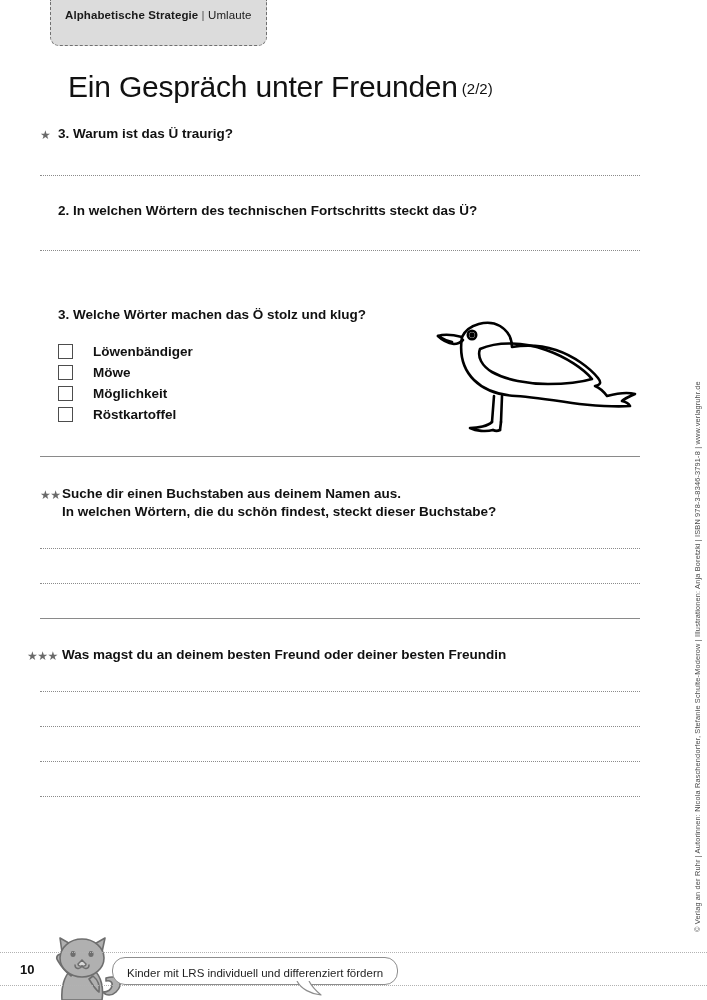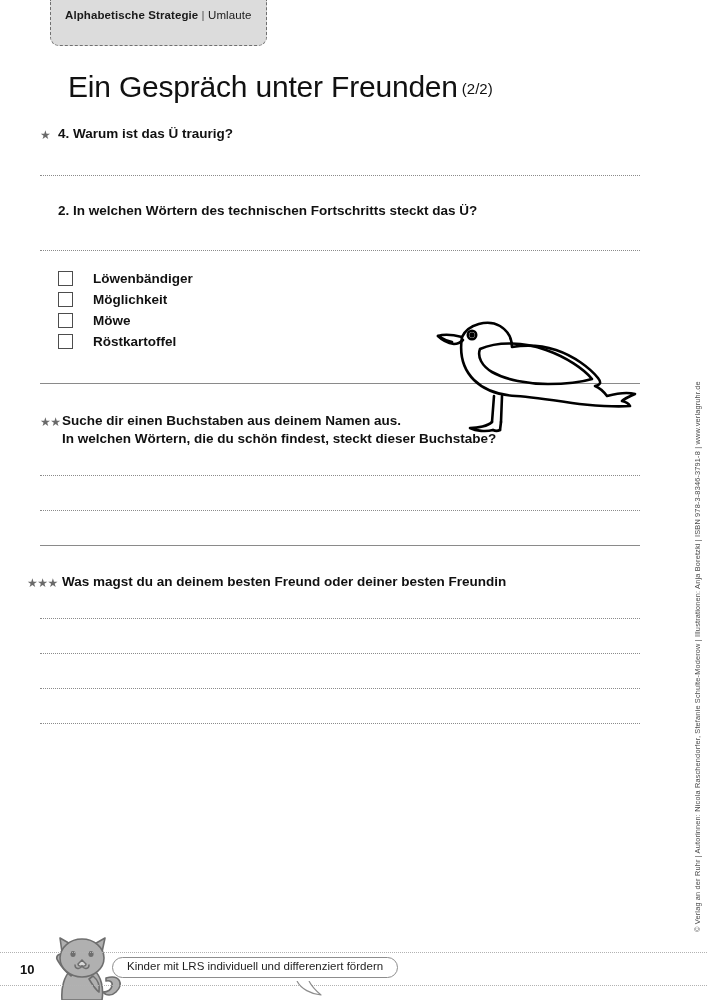--- a/index.html
+++ b/index.html
@@ -175,21 +175,21 @@
     font-weight: bold;
     color: #111;
   }
   .bubble {
     position: absolute;
     left: 112px;
     top: 5px;
     border: 1.2px solid #8d8d8d;
     border-radius: 13px;
     background: #fff;
-    padding: 2px 14px 5px 14px;
+    padding: 9px 14px 5px 14px;
     font-size: 11.5px;
     color: #1f1f1f;
     white-space: nowrap;
   }
   .bubble-tail {
     position: absolute;
     left: 295px;
     top: 29px;
   }
   .klasse {
@@ -219,42 +219,45 @@
 </div>
 
 <div class="title">
   <span>Ein Gespräch unter Freunden</span><span class="part">(2/2)</span>
 </div>
 
 <div class="content">
 
   <div class="q-row" style="margin-top:0;">
     <span class="stars">★</span>
-    <span class="q-text">4. Warum ist das Ü traurig?</span>
+    <span class="q-text">3. Warum ist das Ü traurig?</span>
   </div>
   <div class="dotline" style="margin-top:31px;"></div>
 
   <div class="q-row indent" style="margin-top:26px;">
     <span class="q-text">2. In welchen Wörtern des technischen Fortschritts steckt das Ü?</span>
   </div>
   <div class="dotline" style="margin-top:30px;"></div>
 
+  <div class="q-row indent" style="margin-top:55px;">
+    <span class="q-text">3. Welche Wörter machen das Ö stolz und klug?</span>
+  </div>
 
   <div class="checklist">
     <div class="check-row">
       <span class="cbox"></span>
       <span class="check-label">Löwenbändiger</span>
     </div>
     <div class="check-row">
       <span class="cbox"></span>
-      <span class="check-label">Möglichkeit</span>
+      <span class="check-label">Möwe</span>
     </div>
     <div class="check-row">
       <span class="cbox"></span>
-      <span class="check-label">Möwe</span>
+      <span class="check-label">Möglichkeit</span>
     </div>
     <div class="check-row">
       <span class="cbox"></span>
       <span class="check-label">Röstkartoffel</span>
     </div>
   </div>
 
   <div class="solidline" style="margin-top:31px;"></div>
 
   <div class="q-row" style="margin-top:28px;">

